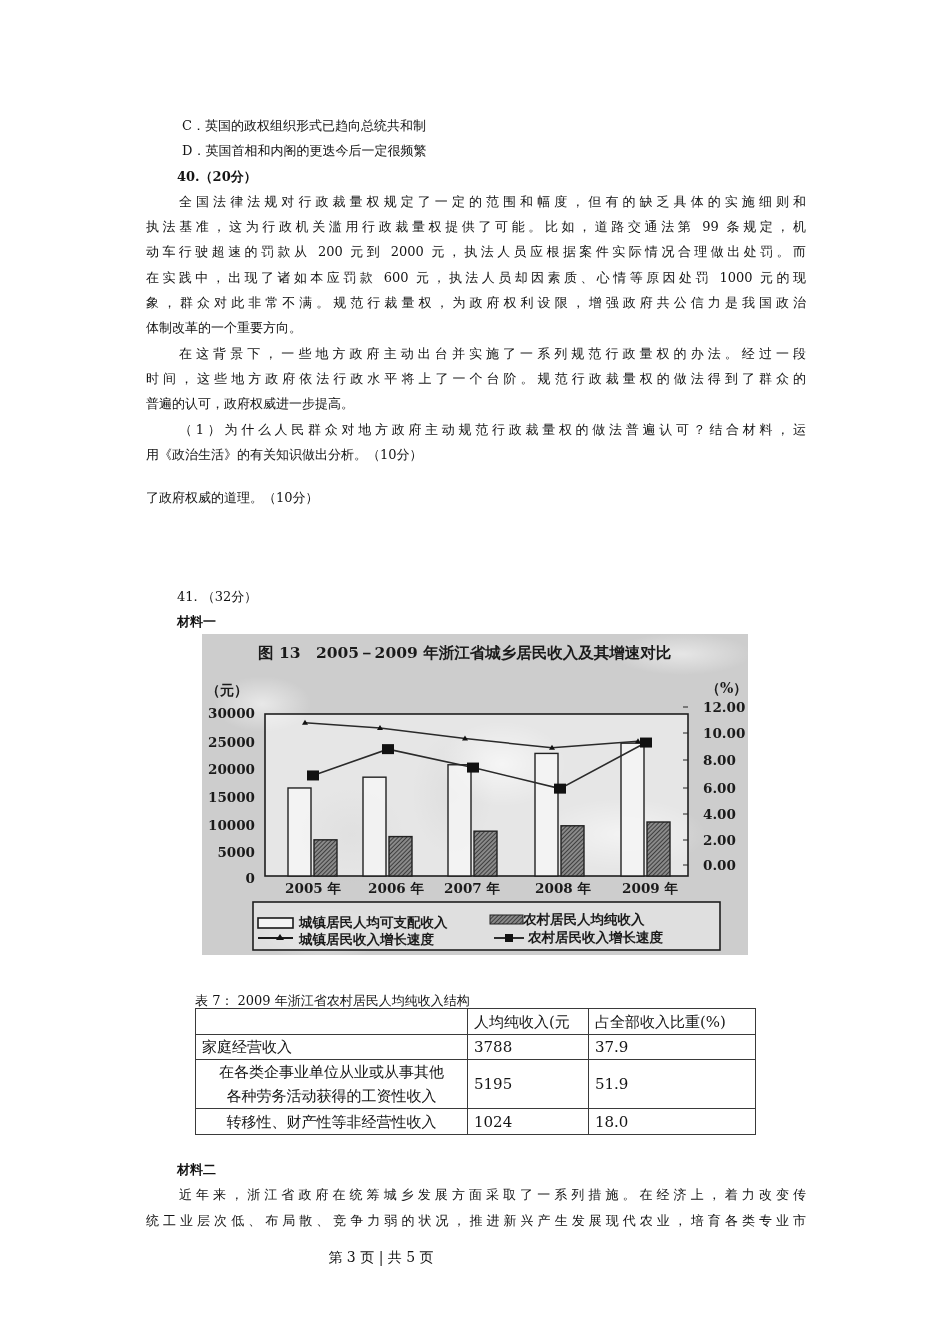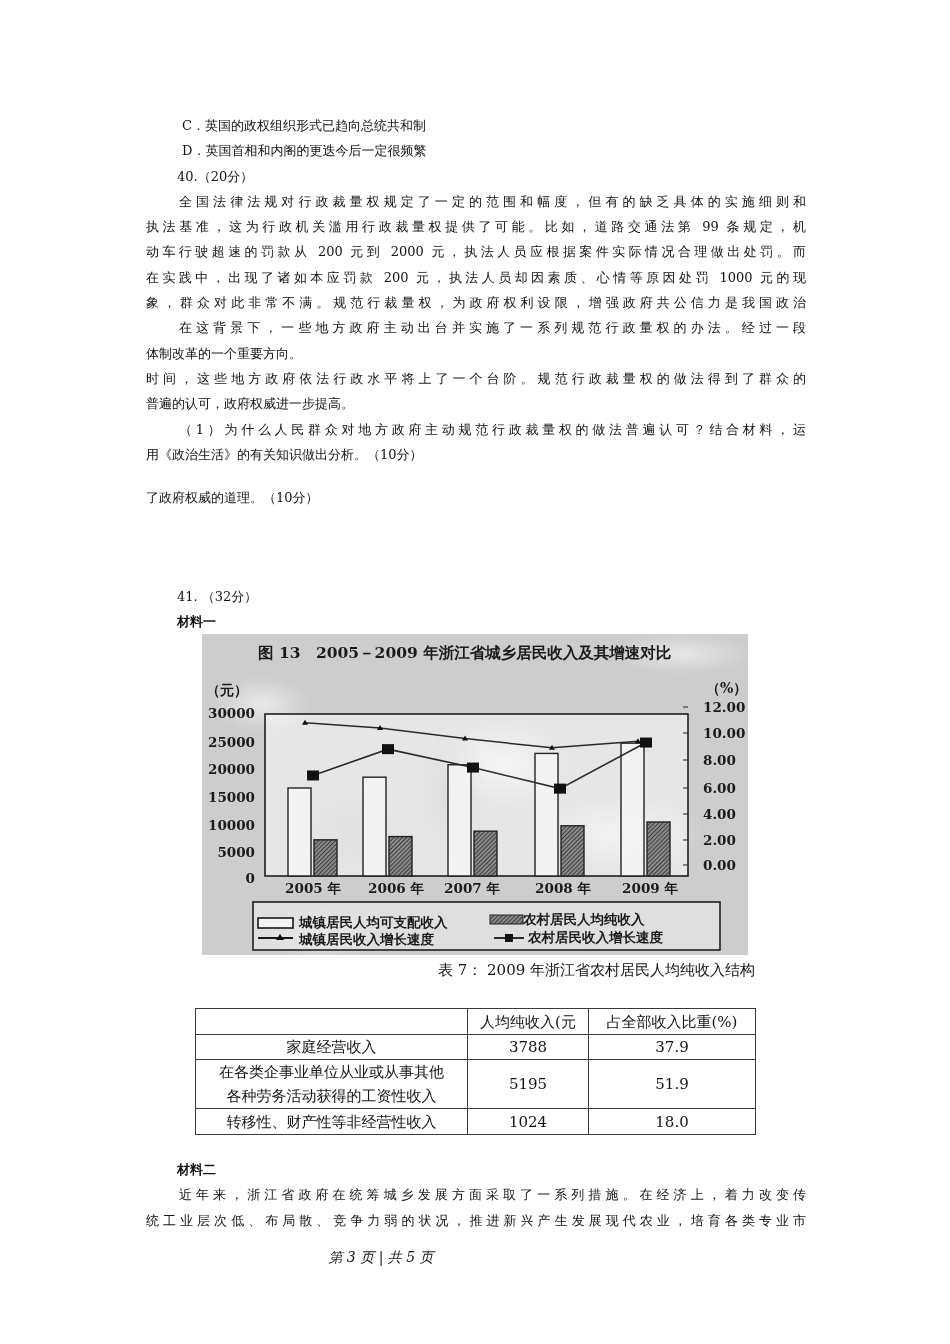--- a/index.html
+++ b/index.html
@@ -4,67 +4,67 @@
 <style>
   html, body { margin:0; padding:0; background:#ffffff; }
   body { width:950px; height:1344px; position:relative; overflow:hidden;
          font-family:"DejaVu Serif","Liberation Serif",serif; color:#141414; }
   .page { position:relative; width:950px; height:1344px; background:#ffffff; }
   .blk { position:absolute; left:146px; width:660px; font-size:13px; line-height:25.3px; }
   .ln { height:25.3px; text-align:justify; text-align-last:justify; overflow:visible; }
   .ln.last { text-align-last:left; }
   .ind { padding-left:33px; }
   .opt { padding-left:36px; text-align-last:left; }
-  .hd { padding-left:31px; font-weight:normal; text-align-last:left; }
+  .hd { padding-left:31px; font-weight:bold; text-align-last:left; }
   .hd-plain { padding-left:31px; text-align-last:left; }
   .bold-sans { font-family:"DejaVu Sans","Liberation Sans",sans-serif; font-weight:bold; }
 
   .chart-img { position:absolute; left:202px; top:634px; width:546px; height:321px; overflow:hidden;
     background:
       radial-gradient(ellipse 70px 40px at 60px 70px, rgba(255,255,255,.55), rgba(255,255,255,0) 70%),
       radial-gradient(ellipse 90px 60px at 300px 130px, rgba(255,255,255,.6), rgba(255,255,255,0) 70%),
       radial-gradient(ellipse 120px 50px at 420px 200px, rgba(255,255,255,.5), rgba(255,255,255,0) 70%),
       radial-gradient(ellipse 80px 70px at 150px 200px, rgba(170,170,170,.35), rgba(170,170,170,0) 70%),
       radial-gradient(ellipse 60px 90px at 250px 160px, rgba(160,160,160,.35), rgba(160,160,160,0) 70%),
       radial-gradient(ellipse 100px 30px at 480px 20px, rgba(255,255,255,.5), rgba(255,255,255,0) 70%),
       radial-gradient(ellipse 90px 40px at 120px 300px, rgba(255,255,255,.45), rgba(255,255,255,0) 70%),
       #cdcdcd; }
   .chart-img svg { position:absolute; left:0; top:0; }
 
-  .caption { position:absolute; left:195px; top:958px; width:560px; text-align:right; font-size:15px; line-height:24px; }
+  .caption { position:absolute; left:195px; top:989px; width:560px; text-align:left; font-size:13px; line-height:24px; }
   table.inc { position:absolute; left:195px; top:1008px; width:560px; border-collapse:collapse; font-size:15px; table-layout:fixed; }
   table.inc td { border:1px solid #3a3a3a; padding:0 6px; line-height:24px; vertical-align:middle; }
-  table.inc td.c { text-align:center; }
+  table.inc td.c { }
   table.inc td.l { text-align:center; }
   table.inc tr.r-h td { height:25px; }
   table.inc tr.r-1 td { height:24px; }
   table.inc tr.r-2 td { height:48px; }
   table.inc tr.r-3 td { height:25px; }
   .twoline span { display:block; }
 
-  .footer { position:absolute; left:0; top:1245px; width:762px; text-align:center; font-size:14px; line-height:24px;font-style:italic; }
+  .footer { position:absolute; left:0; top:1245px; width:762px; text-align:center; font-size:14px; line-height:24px; }
 </style>
 </head>
 <body>
 
 <div class="page">
 
   <div class="blk" style="top:113px;">
     <div class="ln opt">C．英国的政权组织形式已趋向总统共和制</div>
     <div class="ln opt">D．英国首相和内阁的更迭今后一定很频繁</div>
     <div class="ln hd">40.（20分）</div>
 
     <div class="ln ind">全国法律法规对行政裁量权规定了一定的范围和幅度，但有的缺乏具体的实施细则和</div>
     <div class="ln">执法基准，这为行政机关滥用行政裁量权提供了可能。比如，道路交通法第 99 条规定，机</div>
     <div class="ln">动车行驶超速的罚款从 200 元到 2000 元，执法人员应根据案件实际情况合理做出处罚。而</div>
-    <div class="ln">在实践中，出现了诸如本应罚款 200 元，执法人员却因素质、心情等原因处罚 1000 元的现</div>
+    <div class="ln">在实践中，出现了诸如本应罚款 600 元，执法人员却因素质、心情等原因处罚 1000 元的现</div>
     <div class="ln">象，群众对此非常不满。规范行裁量权，为政府权利设限，增强政府共公信力是我国政治</div>
+    <div class="ln last">体制改革的一个重要方向。</div>
+
     <div class="ln ind">在这背景下，一些地方政府主动出台并实施了一系列规范行政量权的办法。经过一段</div>
-
-    <div class="ln last">体制改革的一个重要方向。</div>
     <div class="ln">时间，这些地方政府依法行政水平将上了一个台阶。规范行政裁量权的做法得到了群众的</div>
     <div class="ln last">普遍的认可，政府权威进一步提高。</div>
 
     <div class="ln ind">（1）为什么人民群众对地方政府主动规范行政裁量权的做法普遍认可？结合材料，运</div>
     <div class="ln last">用《政治生活》的有关知识做出分析。（10分）</div>
   </div>
 
   <div class="blk" style="top:485px;">
     <div class="ln last">了政府权威的道理。（10分）</div>
   </div>

